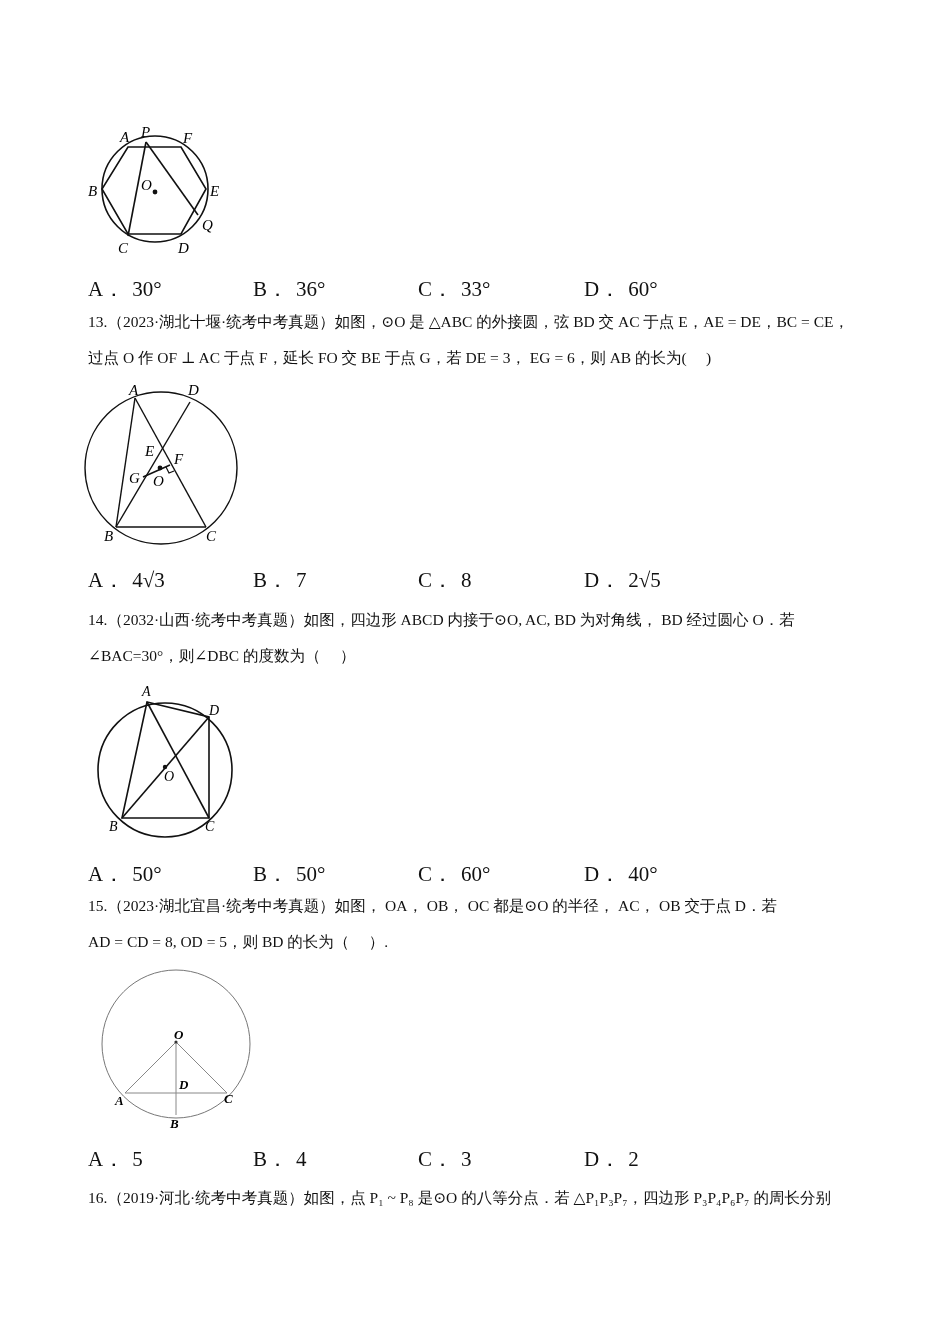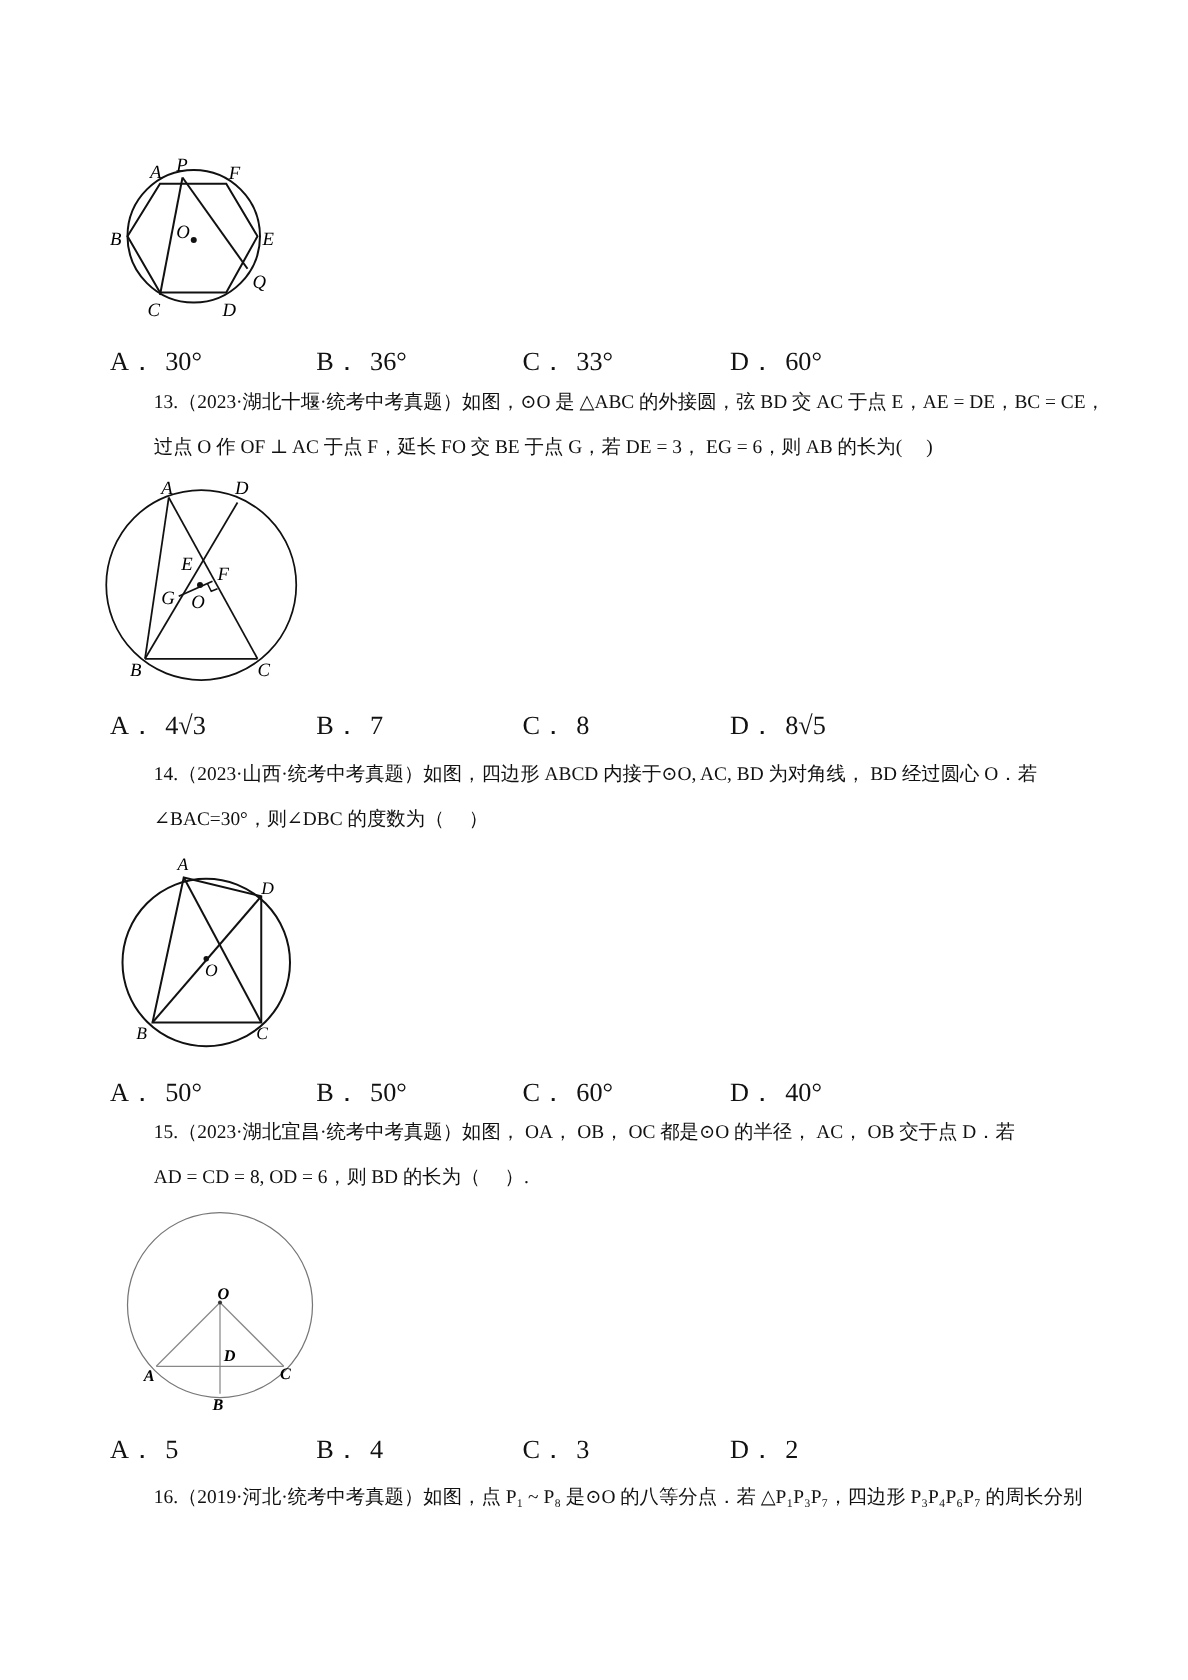--- a/index.html
+++ b/index.html
@@ -1,19 +1,19 @@
 <!DOCTYPE html>
 <html><head>
 <meta charset="utf-8">
 <style>
   html, body { margin: 0; padding: 0; background: #ffffff; }
   body { width: 950px; height: 1344px; position: relative; overflow: hidden;
          font-family: "Liberation Serif", "DejaVu Serif", serif; color: #111; }
   .abs { position: absolute; }
-  .line { position: absolute; left: 88px; font-size: 15.5px; line-height: 20px; white-space: nowrap; margin-left: 35px; }
+  .line { position: absolute; left: 88px; font-size: 15.5px; line-height: 20px; white-space: nowrap; }
   .opts { position: absolute; left: 88px; width: 700px; height: 20px; font-size: 21px; }
   .opt { position: absolute; top: 0; white-space: nowrap; }
   .opt .k { margin-right: 8px; }
   svg text { font-family: "Liberation Serif", "DejaVu Serif", serif; font-style: italic; }
 </style>
 </head>
 <body>
 
 <svg class="abs" style="left:80px;top:110px" width="160" height="150" viewBox="0 0 160 150">
   <circle cx="75" cy="79" r="53" fill="none" stroke="#111" stroke-width="1.6"></circle>
@@ -58,24 +58,24 @@
   <text x="49" y="108" font-size="15">G</text>
   <text x="73" y="111" font-size="15">O</text>
   <text x="24" y="166" font-size="15">B</text>
   <text x="126" y="166" font-size="15">C</text>
 </svg>
 
 <div class="opts" style="top:566px">
   <span class="opt" style="left:0"><span class="k">A．</span><span>4√3</span></span>
   <span class="opt" style="left:165px"><span class="k">B．</span><span>7</span></span>
   <span class="opt" style="left:330px"><span class="k">C．</span><span>8</span></span>
-  <span class="opt" style="left:496px"><span class="k">D．</span><span>8√5</span></span>
+  <span class="opt" style="left:496px"><span class="k">D．</span><span>2√5</span></span>
 </div>
 
-<div class="line" style="top:610px">14.（2023·山西·统考中考真题）如图，四边形 ABCD 内接于⊙O, AC, BD 为对角线， BD 经过圆心 O．若</div>
+<div class="line" style="top:610px">14.（2032·山西·统考中考真题）如图，四边形 ABCD 内接于⊙O, AC, BD 为对角线， BD 经过圆心 O．若</div>
 <div class="line" style="top:646px">∠BAC=30°，则∠DBC 的度数为（　 ）</div>
 
 <svg class="abs" style="left:85px;top:680px" width="160" height="160" viewBox="0 0 160 160">
   <circle cx="80" cy="90" r="67" fill="none" stroke="#111" stroke-width="1.6"></circle>
   <polygon points="62,22 124,37 124,138 37,138" fill="none" stroke="#111" stroke-width="1.6"></polygon>
   <line x1="62" y1="22" x2="124" y2="138" stroke="#111" stroke-width="1.6"></line>
   <line x1="37" y1="138" x2="124" y2="37" stroke="#111" stroke-width="1.6"></line>
   <circle cx="80" cy="87" r="2.2" fill="#111"></circle>
   <text x="57" y="16" font-size="14">A</text>
   <text x="124" y="35" font-size="14">D</text>
@@ -85,21 +85,21 @@
 </svg>
 
 <div class="opts" style="top:860px">
   <span class="opt" style="left:0"><span class="k">A．</span><span>50°</span></span>
   <span class="opt" style="left:165px"><span class="k">B．</span><span>50°</span></span>
   <span class="opt" style="left:330px"><span class="k">C．</span><span>60°</span></span>
   <span class="opt" style="left:496px"><span class="k">D．</span><span>40°</span></span>
 </div>
 
 <div class="line" style="top:896px">15.（2023·湖北宜昌·统考中考真题）如图， OA， OB， OC 都是⊙O 的半径， AC， OB 交于点 D．若</div>
-<div class="line" style="top:932px">AD = CD = 8, OD = 6，则 BD 的长为（　 ）.</div>
+<div class="line" style="top:932px">AD = CD = 8, OD = 5，则 BD 的长为（　 ）.</div>
 
 <svg class="abs" style="left:95px;top:965px" width="170" height="170" viewBox="0 0 170 170">
   <circle cx="81" cy="79" r="74" fill="none" stroke="#777" stroke-width="1"></circle>
   <line x1="81" y1="77" x2="30" y2="128" stroke="#888" stroke-width="1"></line>
   <line x1="81" y1="77" x2="132" y2="128" stroke="#888" stroke-width="1"></line>
   <line x1="30" y1="128" x2="132" y2="128" stroke="#888" stroke-width="1"></line>
   <line x1="81" y1="77" x2="81" y2="150" stroke="#888" stroke-width="1"></line>
   <circle cx="81" cy="77" r="1.6" fill="#333"></circle>
   <text x="79" y="74" font-size="13" font-weight="bold">O</text>
   <text x="84" y="124" font-size="13" font-weight="bold">D</text>

